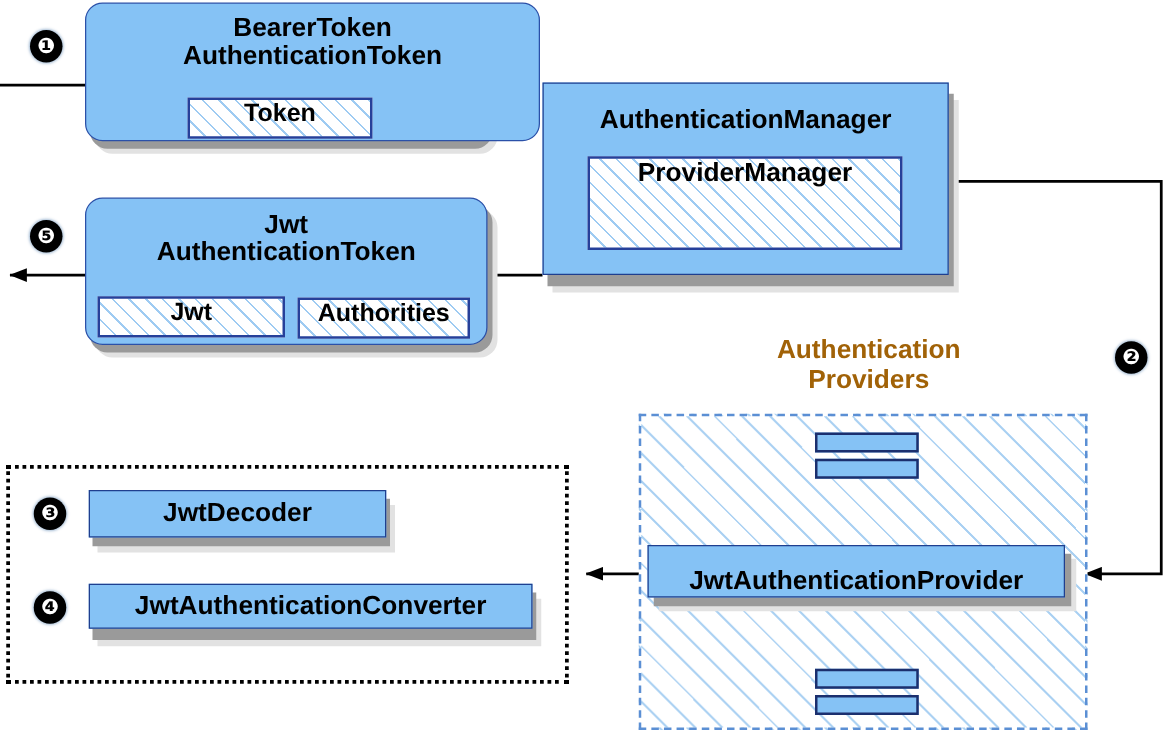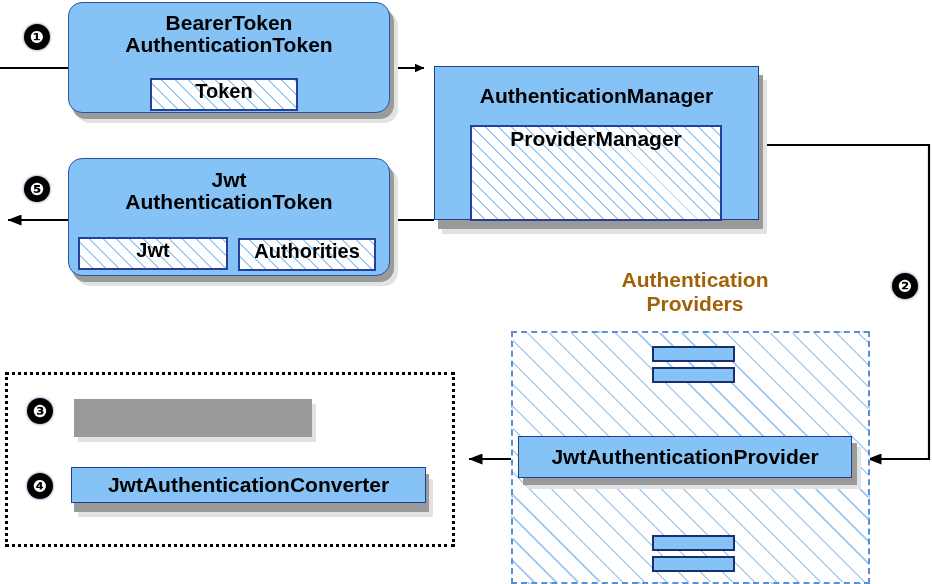--- a/index.html
+++ b/index.html
@@ -166,21 +166,21 @@
       <line x1="694" y1="398" x2="694" y2="432" stroke="#000" stroke-width="5" marker-start="url(#arrowUp)" marker-end="url(#arrowUp)"></line>
     </g>
 
     <g>
       <line x1="694" y1="489" x2="694" y2="524" stroke="#000" stroke-width="5" marker-start="url(#arrowUp)" marker-end="url(#arrowUp)"></line>
     </g>
   </svg>
 
   <div class="shadow-l round" style="left:76px;top:12px;width:322px;height:111px;"></div>
   <div class="shadow-d round" style="left:72px;top:8px;width:322px;height:111px;"></div>
-  <div class="node round" style="left:68px;top:2px;width:322px;height:111px;justify-content:flex-start;padding-top:9px;font-size:21px;">
+  <div class="node round" style="left:68px;top:2px;width:364px;height:111px;justify-content:flex-start;padding-top:9px;font-size:21px;">
     <div class="node-title">
       <span>BearerToken</span><br>
       <span>AuthenticationToken</span>
     </div>
   </div>
   <div class="hatch" style="left:150px;top:78px;width:148px;height:33px;font-size:20px;">
     <span>Token</span>
   </div>
 
   <div class="shadow-l round" style="left:76px;top:168px;width:322px;height:118px;"></div>
@@ -198,47 +198,50 @@
     <span>Authorities</span>
   </div>
 
   <div class="shadow-l" style="left:442px;top:80px;width:325px;height:154px;"></div>
   <div class="shadow-d" style="left:438px;top:75px;width:325px;height:154px;"></div>
   <div class="node" style="left:434px;top:66px;width:325px;height:154px;justify-content:flex-start;padding-top:18px;font-size:21px;">
     <div class="node-title">
       <span>AuthenticationManager</span>
     </div>
   </div>
-  <div class="hatch" style="left:470px;top:125px;width:252px;height:96px;font-size:21px;">
+  <div class="hatch" style="left:470px;top:125px;width:252px;height:75px;font-size:21px;">
     <span>ProviderManager</span>
   </div>
 
   <div class="caption" style="left:590px;top:268px;width:210px;font-size:21px;">
     <span>Authentication</span><br>
     <span>Providers</span>
   </div>
 
   <div class="dashed-blue" style="left:511px;top:331px;width:359px;height:253px;"></div>
 
   <div class="bar" style="left:652px;top:346px;width:83px;height:16px;"></div>
   <div class="bar" style="left:652px;top:367px;width:83px;height:16px;"></div>
 
   <div class="shadow-l" style="left:527px;top:447px;width:334px;height:42px;"></div>
   <div class="shadow-d" style="left:523px;top:443px;width:334px;height:42px;"></div>
-  <div class="node" style="left:518px;top:436px;width:334px;height:42px;justify-content:center;font-size:21px;">
+  <div class="node" style="left:518px;top:436px;width:334px;height:42px;justify-content:flex-end;font-size:21px;">
     <span>JwtAuthenticationProvider</span>
   </div>
 
   <div class="bar" style="left:652px;top:535px;width:83px;height:16px;"></div>
   <div class="bar" style="left:652px;top:556px;width:83px;height:16px;"></div>
 
   <div class="dotted-black" style="left:5px;top:372px;width:450px;height:175px;"></div>
 
   <div class="shadow-l" style="left:78px;top:404px;width:238px;height:38px;"></div>
   <div class="shadow-d" style="left:74px;top:399px;width:238px;height:38px;"></div>
+  <div class="node" style="left:71px;top:392px;width:238px;height:38px;justify-content:center;font-size:21px;">
+    <span>JwtDecoder</span>
+  </div>
 
   <div class="shadow-l" style="left:78px;top:479px;width:355px;height:38px;"></div>
   <div class="shadow-d" style="left:74px;top:474px;width:355px;height:38px;"></div>
   <div class="node" style="left:71px;top:467px;width:355px;height:36px;justify-content:center;font-size:21px;">
     <span>JwtAuthenticationConverter</span>
   </div>
 
   <div class="badge" style="left:24px;top:24px;">❶</div>
   <div class="badge" style="left:24px;top:176px;">❺</div>
   <div class="badge" style="left:892px;top:273px;">❷</div>

